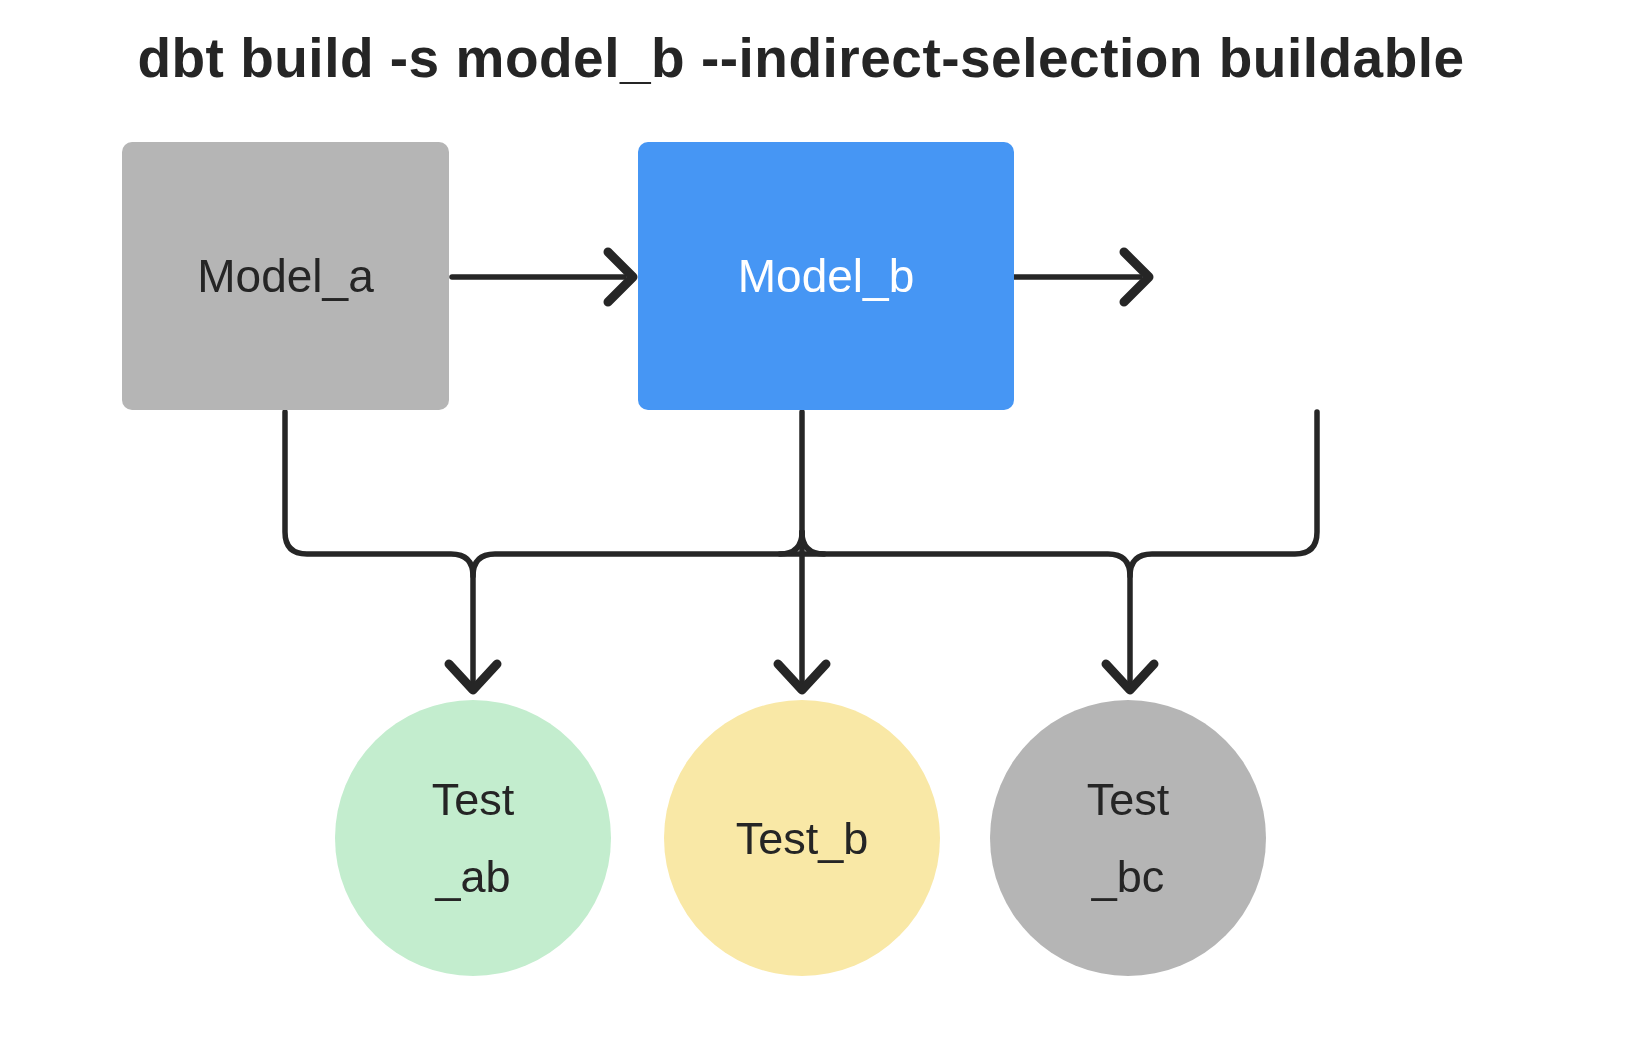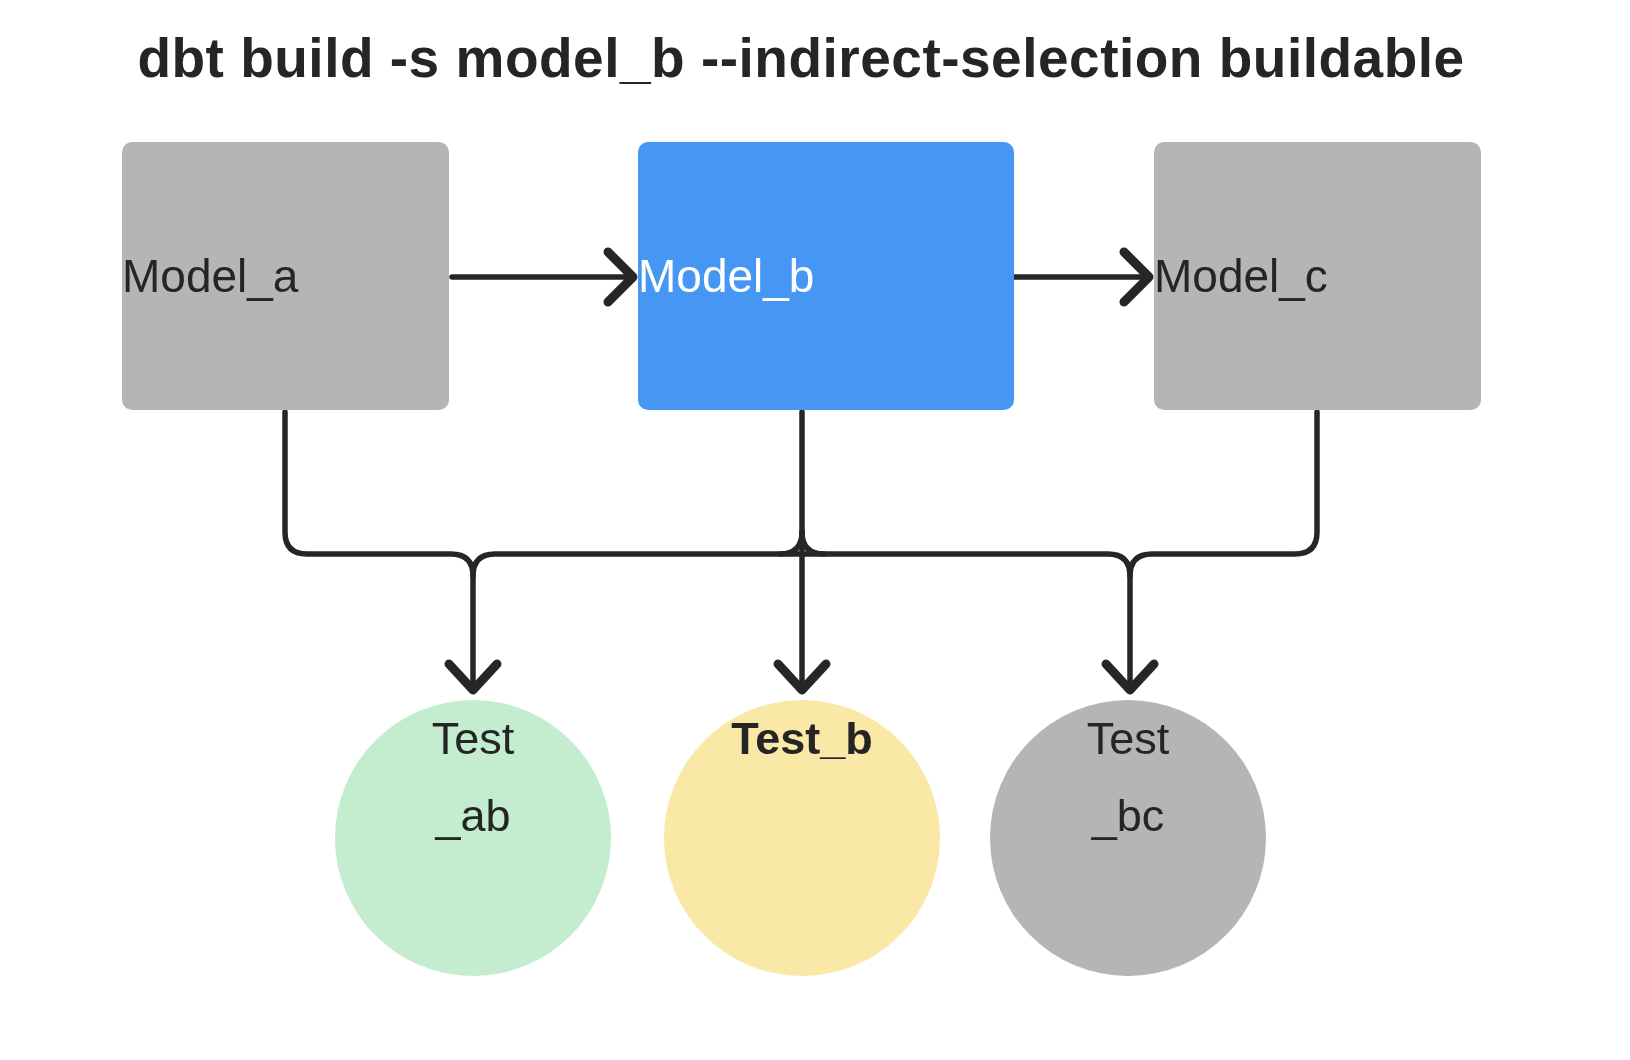--- a/index.html
+++ b/index.html
@@ -43,21 +43,21 @@
     stroke-linecap: round;
     stroke-linejoin: round;
   }
   .wires path.head {
     stroke-width: 9;
   }
   .node {
     position: absolute;
     display: flex;
     align-items: center;
-    justify-content: flex-start;
+    justify-content: center;
     font-weight: 500;
     color: var(--text-dark, #222222);
   }
   .model {
     width: 327px;
     height: 268px;
     top: 142px;
     border-radius: 10px;
     font-size: 46px;
   }
@@ -71,21 +71,21 @@
     height: 276px;
     top: 700px;
     border-radius: 50%;
     font-size: 45px;
     line-height: 77px;
     text-align: center;
     flex-direction: column;
   }
   .test span { display: block; }
   .test--green  { background: var(--test-green, #c3edce); }
-  .test--yellow { background: var(--test-yellow, #f9e8a6); font-weight: bold; }
+  .test--yellow { background: var(--test-yellow, #f9e8a6); }
   .test--gray   { background: var(--test-gray, #b5b5b5); }
   .test-ab { left: 335px; }
   .test-b  { left: 664px; }
   .test-bc { left: 990px; }
 </style>
 </head>
 <body>
 
 <div class="canvas">
 
@@ -114,23 +114,20 @@
     <path class="head" d="M 778 664 L 802 690 L 826 664"></path>
     <path class="head" d="M 1106 664 L 1130 690 L 1154 664"></path>
   </svg>
 
   <div class="node model model--gray model-a">
     <span>Model_a</span>
   </div>
   <div class="node model model--blue model-b">
     <span>Model_b</span>
   </div>
-  <div class="node model model--gray model-c">
-    <span>Model_c</span>
-  </div>
 
   <div class="node test test--green test-ab">
     <span>Test</span>
     <span>_ab</span>
   </div>
   <div class="node test test--yellow test-b">
     <span>Test_b</span>
     <span></span>
   </div>
   <div class="node test test--gray test-bc">

